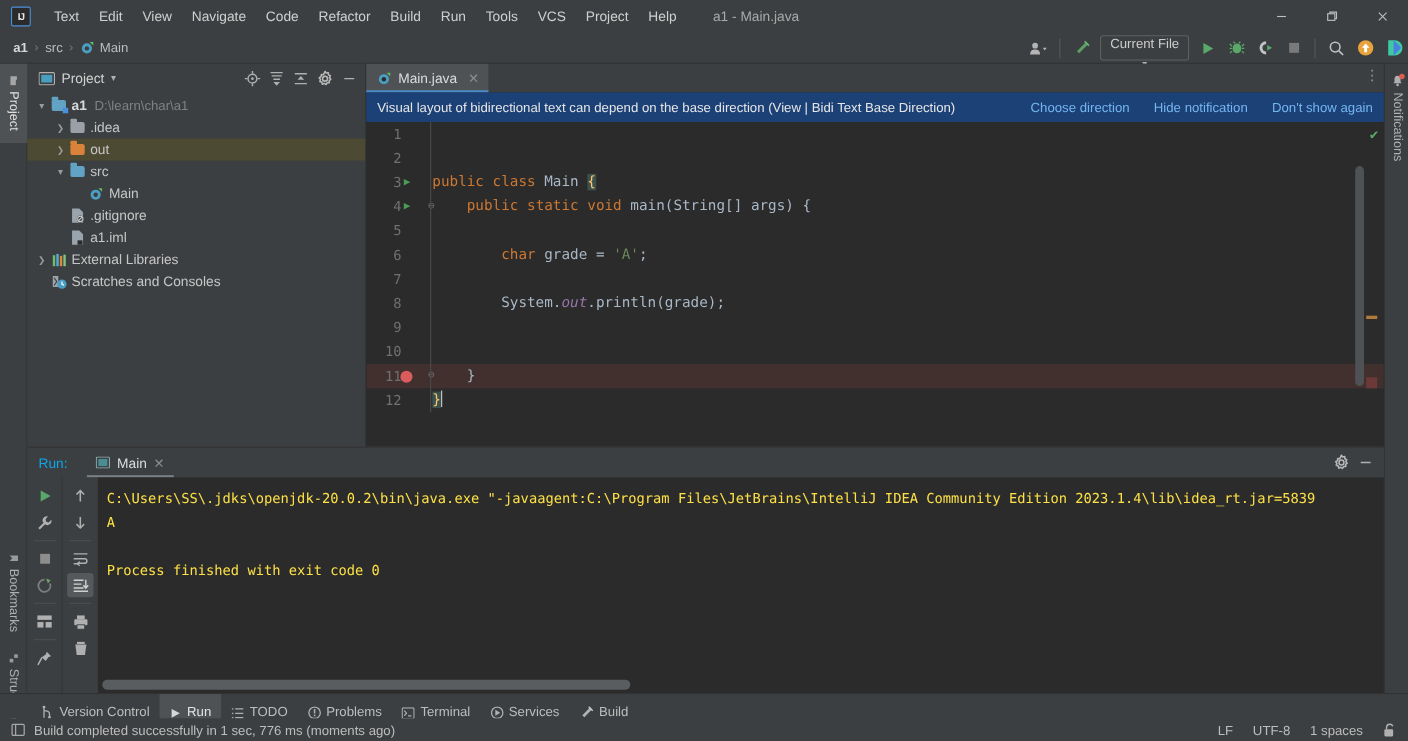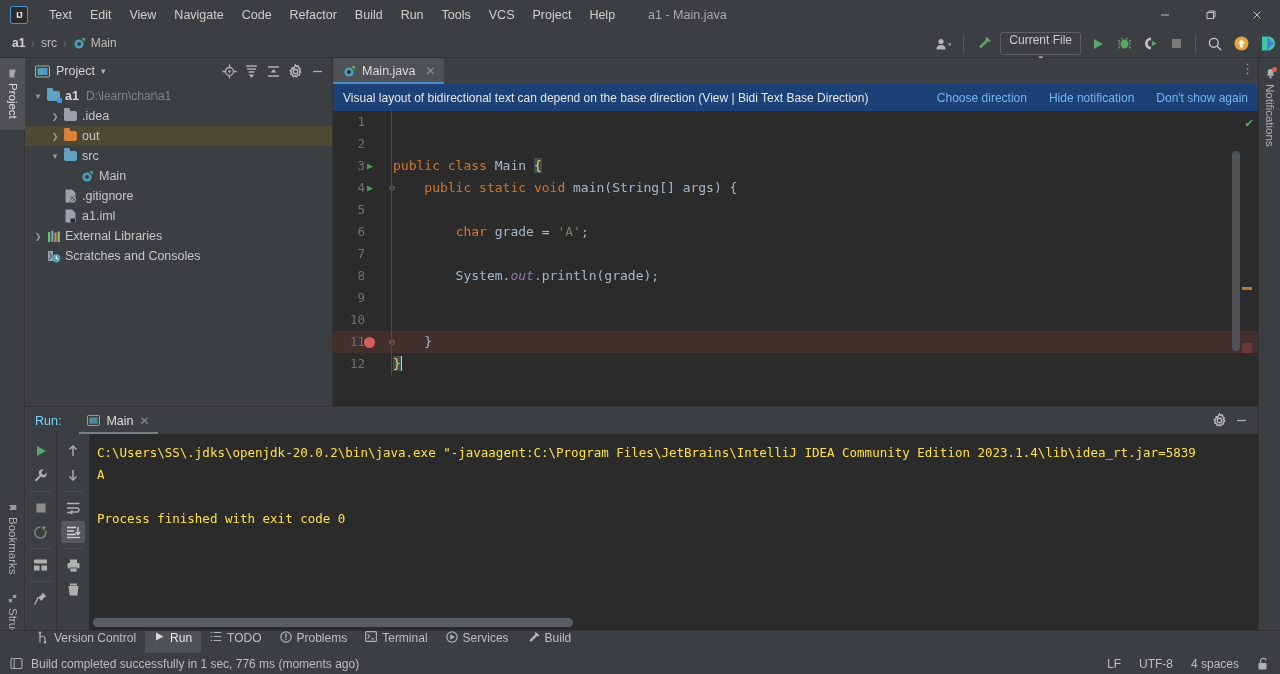--- a/index.html
+++ b/index.html
@@ -183,21 +183,21 @@
   }
   .marker { position:absolute; right:6px; width:10px; height:3px; }
   .checkmark { position:absolute; right:5px; top:4px; color:#59a869; font-size:13px; }
 
   
   .runwin {
     position:absolute; left:25px; top:406px; width:1233px; height:224px;
     background:#3c3f41; border-top:1px solid #323232;
   }
   .run-header { height:27px; display:flex; align-items:center; padding-left:10px; position:relative; }
-  .run-label { font-size:12.5px; color:#7dd3fc; margin-right:18px; }
+  .run-label { font-size:12.5px; color:#0ea5e9; margin-right:18px; }
   .run-tab {
     height:27px; display:flex; align-items:center; gap:6px; padding:0 8px;
     font-size:12.5px; color:#dcdcdc; position:relative;
   }
   .run-tab::after { content:''; position:absolute; left:0; bottom:0; width:100%; height:2px; background:#7a8285; }
   .run-tab .x { color:#8d8d8d; font-size:12px; }
   .run-header-actions { position:absolute; right:6px; top:2px; display:flex; }
 
   .run-body { position:absolute; left:0; top:27px; width:1233px; height:197px; display:flex; }
   .run-toolbar {
@@ -224,21 +224,21 @@
     background:#5a5d5f; border-radius:5px;
   }
 
   
   .bottombar {
     position:absolute; left:0; top:630px; width:1280px; height:23px;
     background:#3c3f41; display:flex; align-items:center; padding-left:28px;
     border-top:1px solid #323232;
   }
   .bb-item {
-    display:flex; align-items:flex-start; gap:5px; height:23px; padding:0 9px;
+    display:flex; align-items:flex-end; gap:5px; height:23px; padding:0 9px;
     font-size:12px; color:#bdbdbd;
   }
   .bb-item.active { background:#4e5254; color:#e4e4e4; }
 
   
   .statusbar {
     position:absolute; left:0; top:653px; width:1280px; height:21px;
     background:#3c3f41; display:flex; align-items:center; padding:0 10px;
     font-size:12px; color:#bdbdbd;
   }
@@ -797,21 +797,21 @@
     <span>
       <svg width="13" height="13" viewBox="0 0 13 13">
         <rect x="1" y="1.5" width="11" height="10" rx="1" fill="none" stroke="#a8a8a8" stroke-width="1.1"></rect>
         <line x1="4.2" y1="1.5" x2="4.2" y2="11.5" stroke="#a8a8a8" stroke-width="1.1"></line>
       </svg>
     </span>
     <span class="status-msg">Build completed successfully in 1 sec, 776 ms (moments ago)</span>
     <span class="status-right">
       <span>LF</span>
       <span>UTF-8</span>
-      <span>4 spaces</span>
+      <span>1 spaces</span>
       <span>
         <svg width="13" height="14" viewBox="0 0 13 14">
           <path d="M3.5 6 L3.5 4 A3 3 0 0 1 9.2 3.2" fill="none" stroke="#b0b0b0" stroke-width="1.3"></path>
           <rect x="1.5" y="6" width="8" height="6.5" rx="1" fill="#b0b0b0"></rect>
         </svg>
       </span>
     </span>
   </div>
 
 </div>

